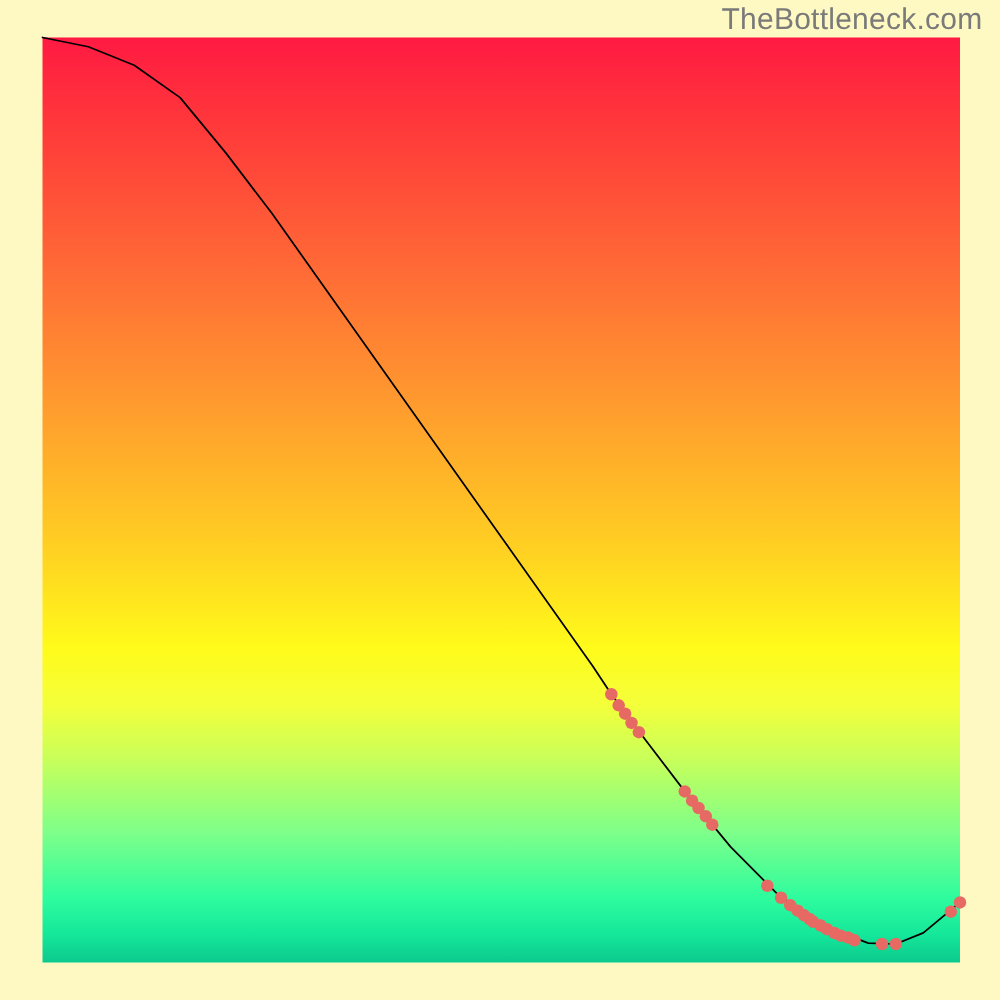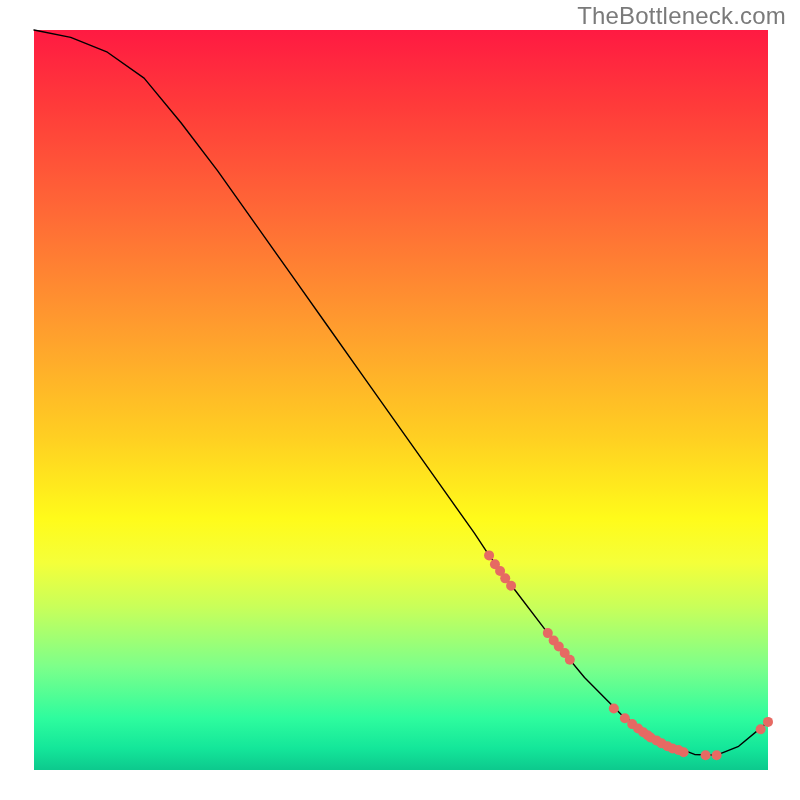--- a/index.html
+++ b/index.html
@@ -8,21 +8,21 @@
     width: 800px;
     height: 800px;
     background: #000;
     overflow: hidden;
     font-family: Arial, Helvetica, sans-serif;
   }
   .stage {
     position: relative;
     width: 800px;
     height: 800px;
-    background: #ffffff;
+    background: #fef9c3;
   }
   .plot-area {
     position: absolute;
     background: linear-gradient(to bottom,
       #ff1a42 0%,
       #ff3a3a 10%,
       #ff6a36 25%,
       #ff9c2e 40%,
       #ffcf22 55%,
       #fffb1a 66%,

